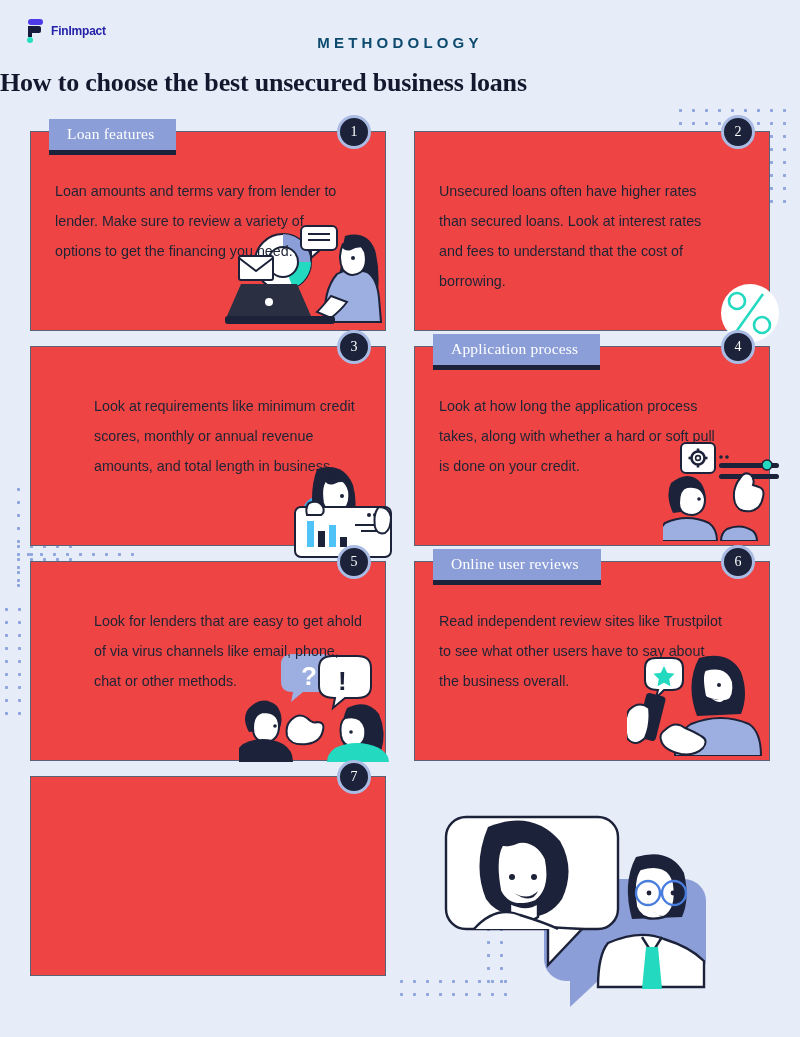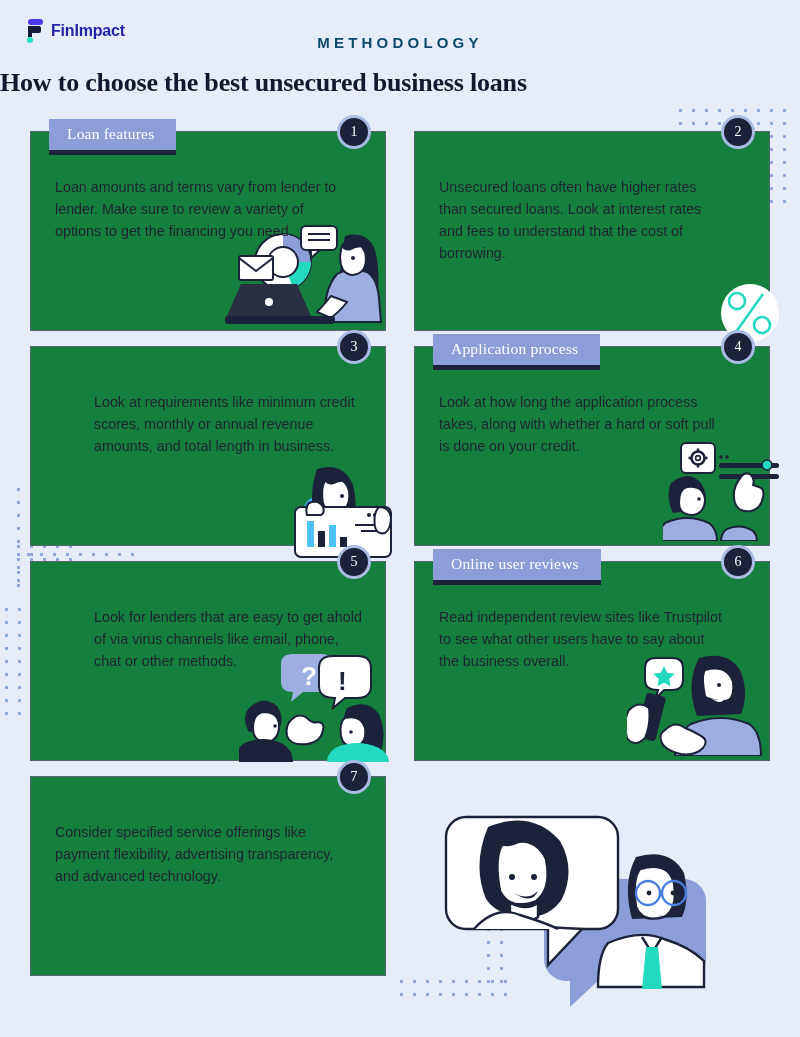--- a/index.html
+++ b/index.html
@@ -45,21 +45,21 @@
   }
   .logo-mark .stem {
     position: absolute; left: 2px; top: 8px; width: 4px; height: 11px;
     background: #161b3d;
   }
   .logo-mark .dot {
     position: absolute; left: 1px; top: 19px; width: 6px; height: 6px;
     background: #23e0c0; border-radius: 50%;
   }
   .logo-text {
-    font-size: 16px; font-weight: bold; color: #2423a8;
+    font-size: 12px; font-weight: bold; color: #2423a8;
     letter-spacing: -0.2px;
   }
 
   .eyebrow {
     position: absolute; top: 34px; left: 0; width: 100%;
     text-align: center; font-size: 15px; font-weight: bold;
     color: #0c4a6e; letter-spacing: 4.2px;
   }
 
   .headline {
@@ -76,21 +76,21 @@
     left: 30px; top: 131px;
     width: 740px;
     display: grid;
     grid-template-columns: 356px 356px;
     column-gap: 28px;
     row-gap: 15px;
   }
 
   .card {
     position: relative;
-    background: #15803d;
+    background: #ef4444;
     border: 1px solid #5a6275;
     height: 200px;
   }
 
   
   .card-title-wrap {
     position: absolute; left: 18px; top: -13px; z-index: 3;
   }
   .card-title-shadow {
     position: absolute; left: 0px; top: 5px;
@@ -117,21 +117,21 @@
     color: #ffffff;
     font-family: "Liberation Serif", serif;
     font-size: 14px;
     display: flex; align-items: center; justify-content: center;
   }
 
   .card-body {
     position: relative; z-index: 2;
     padding: 44px 20px 0 24px;
     font-size: 14.3px;
-    line-height: 22px;
+    line-height: 30px;
     color: #1e2435;
     max-width: 330px;
   }
   .card-body.wide { max-width: 348px; margin-left: 39px; }
 
   
   .illus {
     position: absolute; right: 0; bottom: 0; z-index: 1;
     pointer-events: none;
   }
@@ -349,21 +349,20 @@
 
         <path d="M64 72 q30 -12 58 0 q12 8 12 32 l-86 0 q0 -22 16 -32 Z" fill="#9dafe0" stroke="#1c2239" stroke-width="2"></path>
 
         <path d="M38 78 q10 -10 20 -2 q10 4 16 8 q8 4 2 12 q-8 8 -22 6 q-18 -4 -20 -14 q-2 -6 4 -10 Z" fill="#ffffff" stroke="#1c2239" stroke-width="2"></path>
       </svg>
     </div>
   </div>
 
   <div class="card">
     <div class="badge">7</div>
-    <div class="card-body">Consider specified service offerings like payment flexibility, advertising transparency, and advanced technology.</div>
   </div>
 
 </div>
 
 <div class="hero">
   <svg width="300" height="215" viewBox="0 0 300 215">
 
     <rect x="114" y="84" width="162" height="102" rx="22" fill="#8b9ed7"></rect>
     <path d="M140 182 L140 212 L170 184 Z" fill="#8b9ed7"></path>
 

